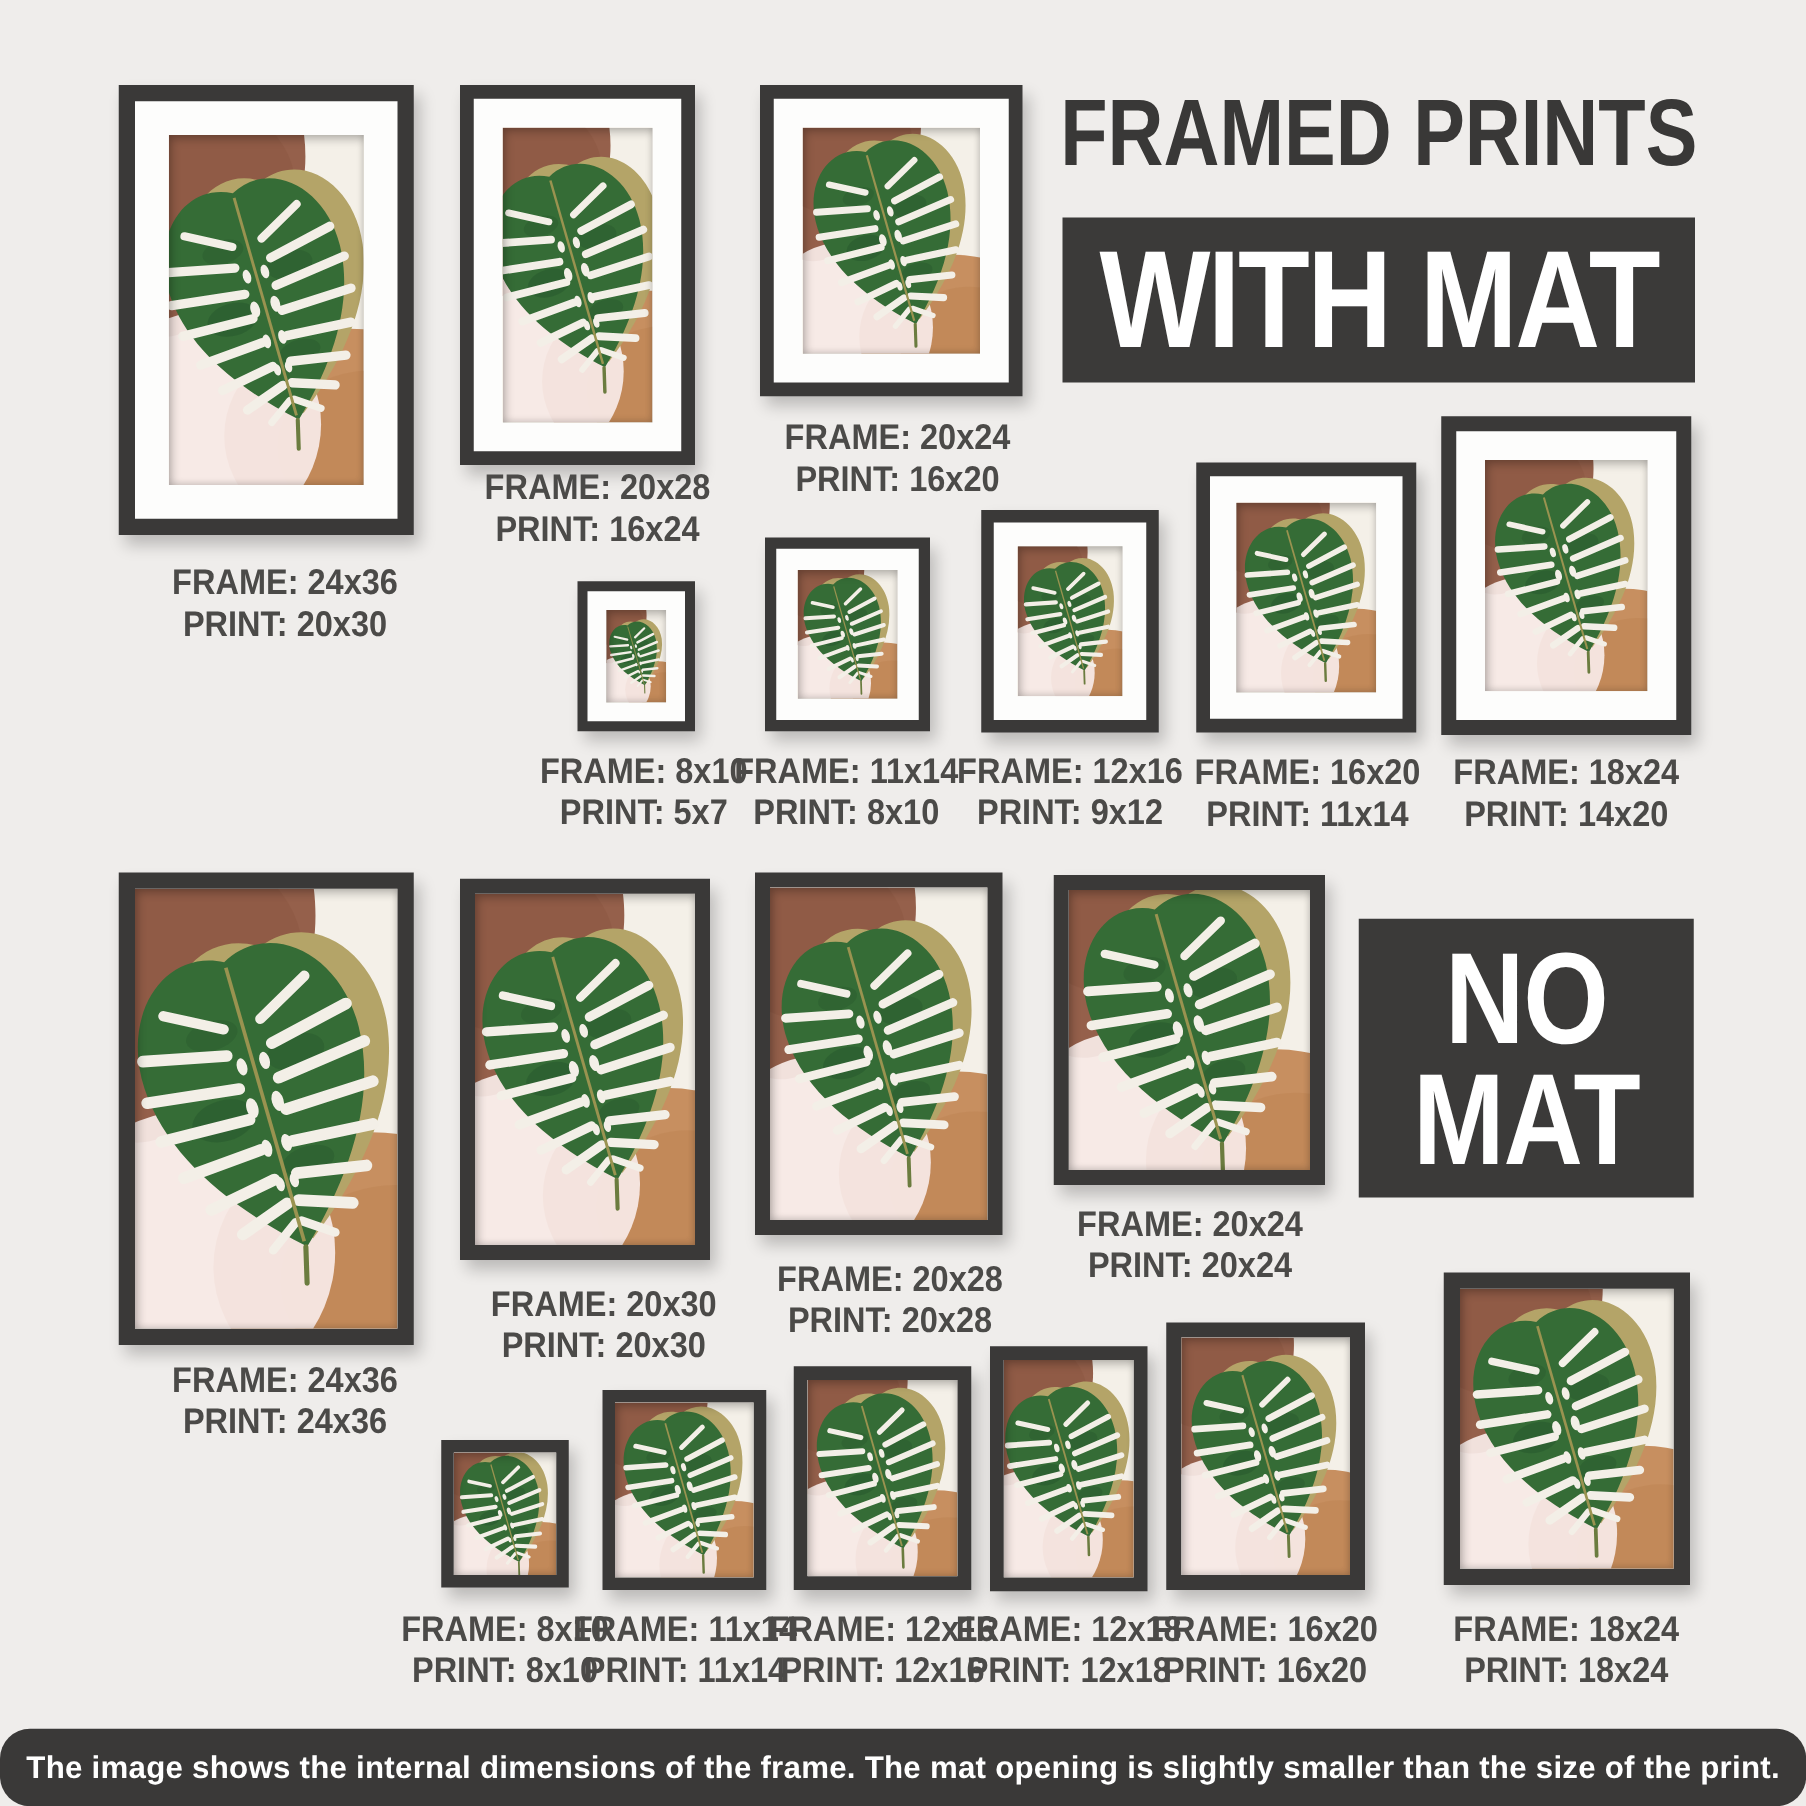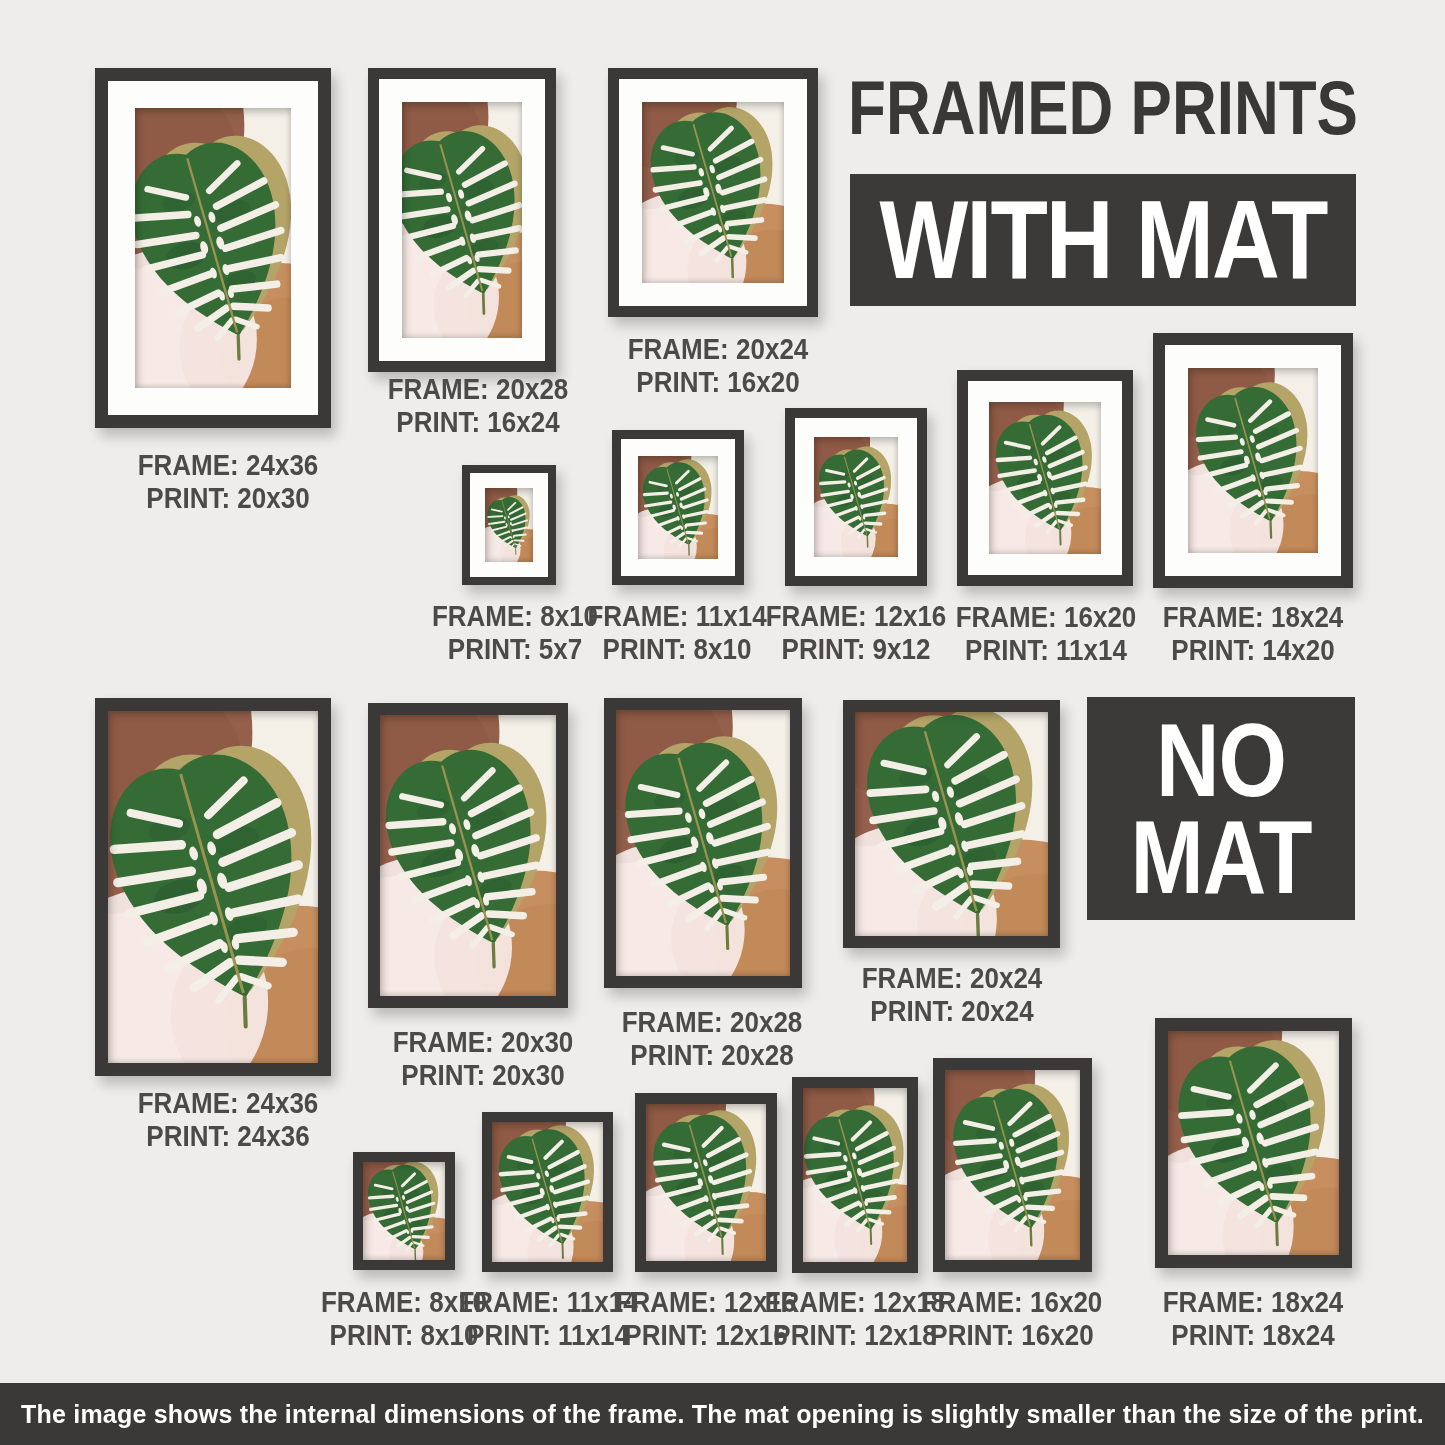--- a/index.html
+++ b/index.html
@@ -12,21 +12,21 @@
     position:absolute; left:1103px; top:64px;
     transform:translateX(-50%) scaleY(1.22); transform-origin:center top;
     color:#393837; font-weight:bold; font-size:62px; white-space:nowrap; letter-spacing:0px;
   }
   .banner {
     position:absolute; background:#3b3a39; color:#ffffff; font-weight:bold;
     display:flex; align-items:center; justify-content:center; text-align:center;
   }
   .with-mat-banner { left:850px; top:174px; width:506px; height:132px; }
   .with-mat-banner .banner-text { font-size:94px; transform:scaleY(1.18); white-space:nowrap; letter-spacing:-2px; }
-  .no-mat-banner { left:1087px; top:697px; width:268px; height:223px; flex-direction:column; }
+  .no-mat-banner { left:1087px; top:735px; width:268px; height:223px; flex-direction:column; }
   .no-mat-banner .banner-line { display:block; font-size:88px; line-height:97px; transform:scaleY(1.18); letter-spacing:-1px; }
   .frame {
     position:absolute; background:#3a3938; box-sizing:border-box;
     box-shadow:5px 8px 12px rgba(0,0,0,.22);
   }
   .mat { width:100%; height:100%; background:#fdfdfc; box-sizing:border-box; }
   .mat.no-mat { background:transparent; }
   .window { width:100%; height:100%; position:relative; overflow:hidden; background:#f4f0e8; }
   .window svg { display:block; width:100%; height:100%; }
   .win-shade {
@@ -34,21 +34,21 @@
     box-shadow: inset 2px 3px 8px rgba(0,0,0,.28), inset -1px -2px 5px rgba(0,0,0,.10);
   }
   .size-label {
     position:absolute; transform:translateX(-50%) scaleY(1.1); transform-origin:center top;
     text-align:center; color:#4b4a48; font-weight:bold;
     font-size:26px; line-height:30px; white-space:nowrap;
   }
   .footer-bar {
     position:absolute; left:0; top:1383px; width:1445px; height:62px;
     background:#3a3938; color:#ffffff; font-weight:bold; font-size:25px;
-    display:flex; align-items:center; justify-content:center; white-space:nowrap; letter-spacing:0.2px;
+    display:flex; align-items:center; justify-content:center; white-space:nowrap; letter-spacing:0.2px;border-radius:24px;
   }
   .defs-holder { position:absolute; width:0; height:0; overflow:hidden; }
 </style>
 </head>
 <body>
 
 <svg class="defs-holder" aria-hidden="true">
   <symbol id="monstera-art" viewBox="0 0 200 300" preserveAspectRatio="xMidYMid slice">
     <rect x="-40" y="-40" width="280" height="380" fill="#f4f0e8"></rect>
 

